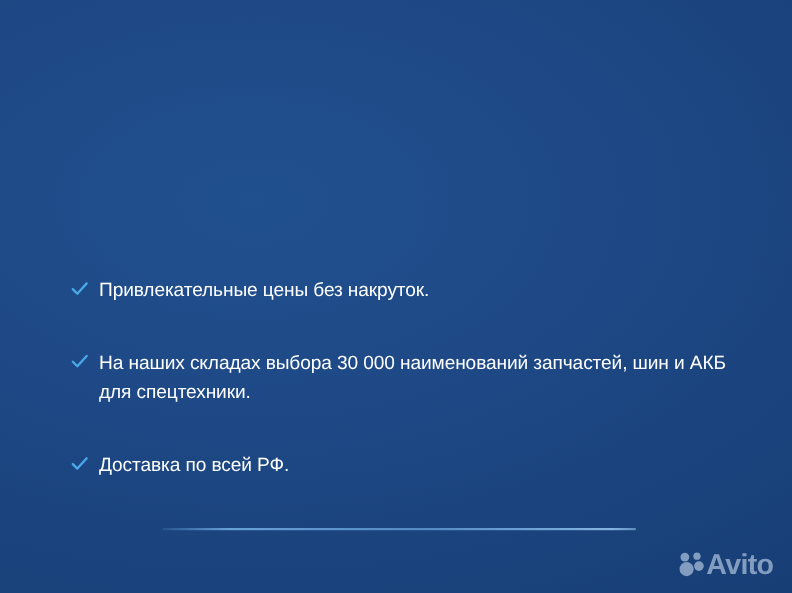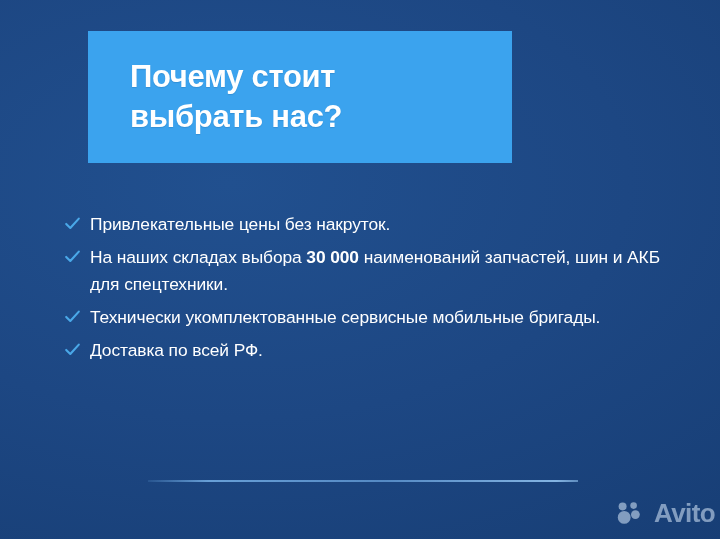--- a/index.html
+++ b/index.html
@@ -81,24 +81,25 @@
   }
 
   .check-icon svg {
     display: block;
     width: 17px;
     height: 17px;
   }
 
   .bullet-text {
     display: block;
+    margin-top: 39px;
   }
 
   .bullet-text .em {
-    font-weight: bold;
+    font-weight: normal;
   }
 
   
   .divider {
     position: absolute;
     left: 148px;
     top: 480px;
     width: 430px;
     height: 2px;
     background: linear-gradient(to right,
@@ -110,21 +111,21 @@
   }
 
   
   .avito-watermark {
     position: absolute;
     left: 616px;
     top: 496px;
     height: 34px;
     display: flex;
     align-items: center;
-    gap: 12px;
+    gap: 0;
     opacity: 0.62;
     pointer-events: none;
   }
 
   .avito-dots {
     display: block;
     width: 26px;
     height: 26px;
   }
 
@@ -138,49 +139,37 @@
     font-weight: bold;
     letter-spacing: -0.6px;
     line-height: 1;
   }
 </style>
 </head>
 <body>
 
 <div class="slide">
 
-  <div class="title-panel">
-    <h1 class="title-text">Почему стоит
-выбрать нас?</h1>
-  </div>
 
   <ul class="bullet-list">
       <li class="bullet-item">
         <span class="check-icon">
           <svg viewBox="0 0 17 17" xmlns="http://www.w3.org/2000/svg" aria-hidden="true">
             <path d="M2.2 8.9 L6.3 13.0 L14.8 3.6" fill="none" stroke="#4aa8e8" stroke-width="2.1" stroke-linecap="round" stroke-linejoin="round"></path>
           </svg>
         </span>
         <span class="bullet-text"><span>Привлекательные цены без накруток.</span></span>
       </li>
       <li class="bullet-item">
         <span class="check-icon">
           <svg viewBox="0 0 17 17" xmlns="http://www.w3.org/2000/svg" aria-hidden="true">
             <path d="M2.2 8.9 L6.3 13.0 L14.8 3.6" fill="none" stroke="#4aa8e8" stroke-width="2.1" stroke-linecap="round" stroke-linejoin="round"></path>
           </svg>
         </span>
         <span class="bullet-text"><span>На наших складах выбора </span><span class="em">30 000</span><span> наименований запчастей, шин и АКБ для спецтехники.</span></span>
-      </li>
-      <li class="bullet-item">
-        <span class="check-icon">
-          <svg viewBox="0 0 17 17" xmlns="http://www.w3.org/2000/svg" aria-hidden="true">
-            <path d="M2.2 8.9 L6.3 13.0 L14.8 3.6" fill="none" stroke="#4aa8e8" stroke-width="2.1" stroke-linecap="round" stroke-linejoin="round"></path>
-          </svg>
-        </span>
-        <span class="bullet-text"><span>Технически укомплектованные сервисные мобильные бригады.</span></span>
       </li>
       <li class="bullet-item">
         <span class="check-icon">
           <svg viewBox="0 0 17 17" xmlns="http://www.w3.org/2000/svg" aria-hidden="true">
             <path d="M2.2 8.9 L6.3 13.0 L14.8 3.6" fill="none" stroke="#4aa8e8" stroke-width="2.1" stroke-linecap="round" stroke-linejoin="round"></path>
           </svg>
         </span>
         <span class="bullet-text"><span>Доставка по всей РФ.</span></span>
       </li>
     </ul>

